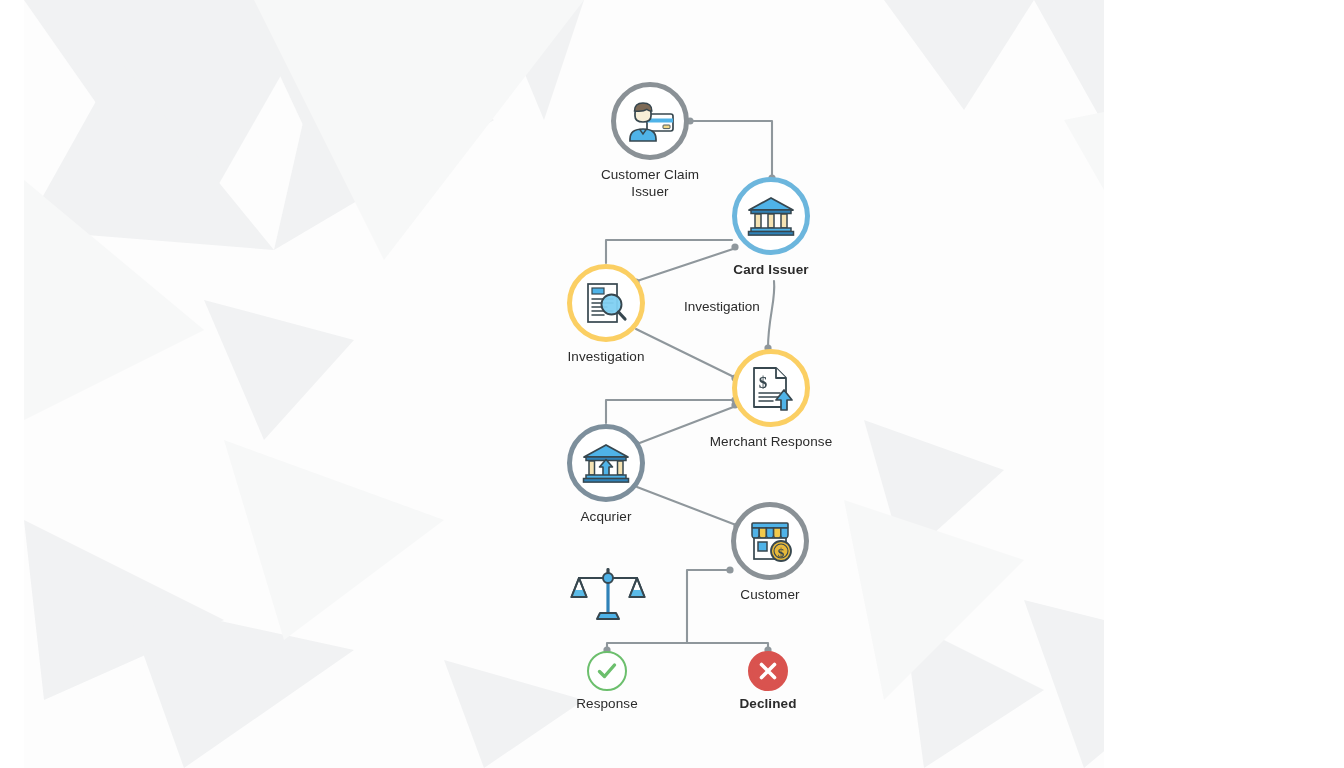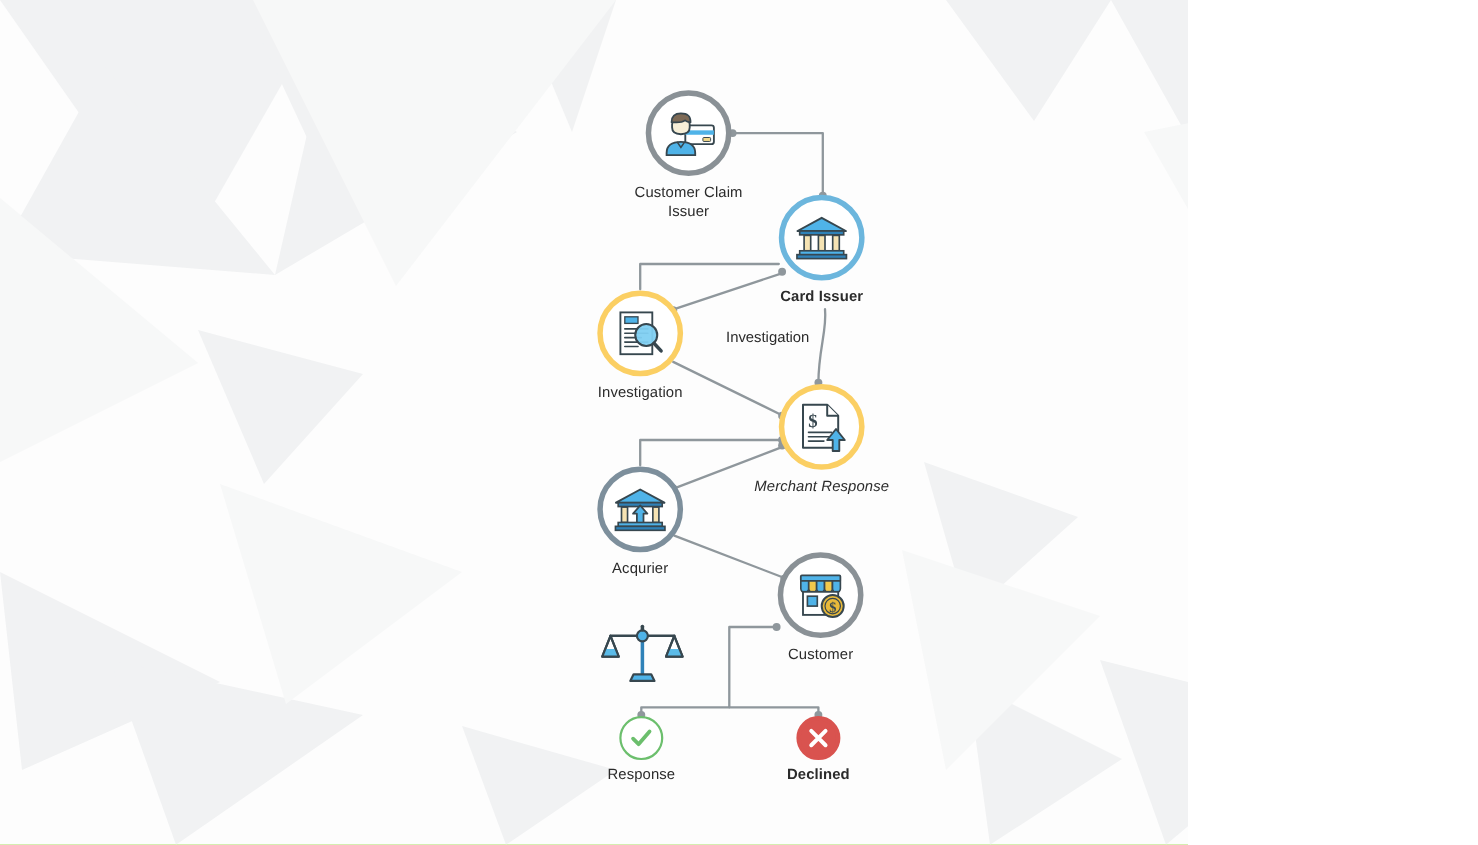--- a/index.html
+++ b/index.html
@@ -10,22 +10,23 @@
     height: 768px;
     overflow: hidden;
     background: #ffffff;
     font-family: "Liberation Sans", sans-serif;
   }
 
   #stage {
     position: relative;
     width: 1080px;
     height: 768px;
-    background: #84cc16;
+    background: #14b8a6;
     overflow: hidden;
+    margin-left: 24px;
   }
 
   
   #bg-pattern {
     position: absolute;
     inset: 0;
     width: 1344px;
     height: 768px;
     pointer-events: none;
   }
@@ -235,21 +236,21 @@
           <text x="15" y="24" font-family="Liberation Serif, serif" font-size="17" font-weight="bold" fill="#37474f" text-anchor="middle">$</text>
           <g stroke="#37474f" stroke-width="1.5" stroke-linecap="round">
             <line x1="11" y1="29" x2="32" y2="29"></line>
             <line x1="11" y1="33" x2="32" y2="33"></line>
             <line x1="11" y1="37" x2="25" y2="37"></line>
           </g>
           <path d="M33 46 L33 36 L28 36 L36 26 L44 36 L39 36 L39 46 Z" fill="#4fb3e8" stroke="#37474f" stroke-width="1.7" stroke-linejoin="round"></path>
         </svg>
       </span>
     </div>
-    <div class="node-label" style="left:-120px; top:45px; width:240px;font-style:italic;">
+    <div class="node-label" style="left:-120px; top:45px; width:240px;">
       <div>Merchant Response</div>
     </div>
   </div>
 
   <div class="node" style="left:582px; top:463px;">
     <div class="node-ring" style="left:-39px; top:-39px; width:78px; height:78px; border:5px solid #7d8f9c;">
       <span>
         <svg width="48" height="42" viewBox="0 0 48 42">
           <path d="M24 3 L46 15 L2 15 Z" fill="#4fb3e8" stroke="#37474f" stroke-width="1.8" stroke-linejoin="round"></path>
           <rect x="4" y="15" width="40" height="3.5" fill="#2f82b8" stroke="#37474f" stroke-width="1.5"></rect>

